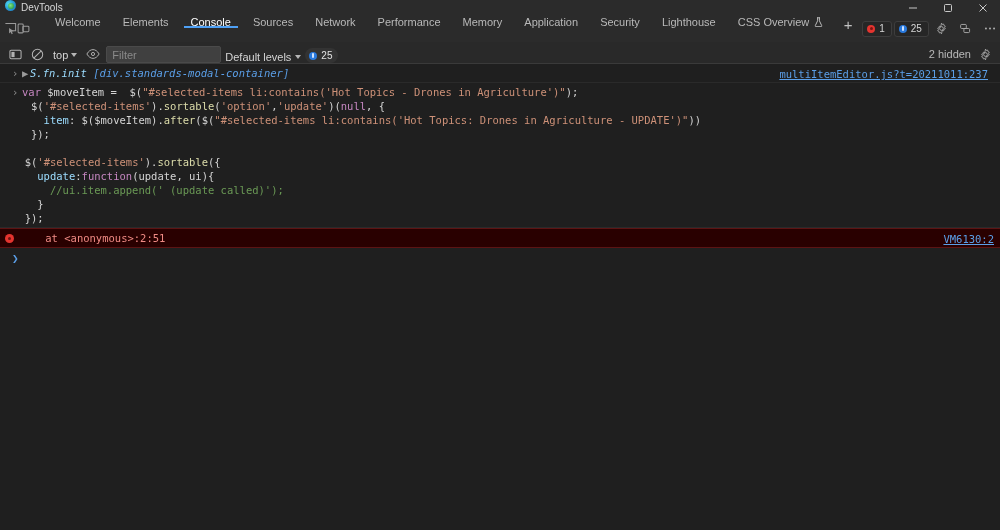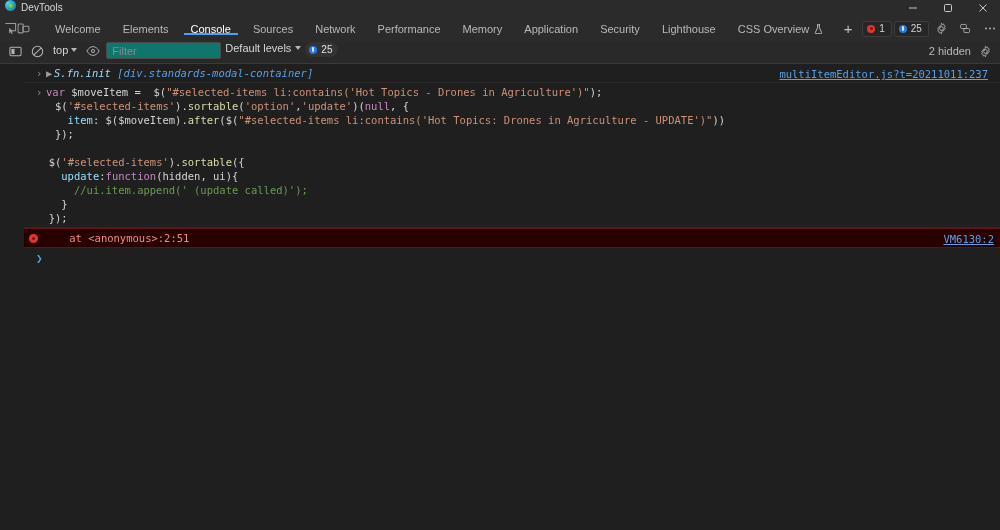--- a/index.html
+++ b/index.html
@@ -50,21 +50,21 @@
     display: flex;
     align-items: stretch;
     position: relative;
     border-bottom: 1px solid #2b2b2b;
   }
   .tool-ico {
     width: 26px; display: flex; align-items: center; justify-content: center;
     color: #9a9a9a;
   }
   .tool-ico:first-child { margin-left: 4px; }
-  .tabs { display: flex; align-items: center; margin-left: 14px; }
+  .tabs { display: flex; align-items: flex-start; margin-left: 14px; }
   .tab {
     display: flex; align-items: center;
     padding: 0 11px;
     font-size: 11px;
     color: #b9b9b9;
     position: relative;
     white-space: nowrap;
   }
   .tab.active { color: #ffffff; font-weight: normal; }
   .tab.active::after {
@@ -98,35 +98,35 @@
     content:""; position:absolute; left:3px; top:1.5px; width:2px; height:5px;
     border-radius:1px; background:#cfe2fb;
   }
   .ib { width: 22px; height: 20px; display:flex; align-items:center; justify-content:center; color:#b0b0b0; }
 
   
   .ctoolbar {
     height: 22px;
     background: #292929;
     border-bottom: 1px solid #3a3a3a;
-    display: flex; align-items: flex-start;
+    display: flex; align-items: flex-end;
     padding: 0 6px;
     gap: 4px;
   }
   .ct-ico { width: 18px; height: 18px; display:flex; align-items:center; justify-content:center; color:#b3b3b3; }
   .ctx-sel {
     display: flex; align-items: center; gap: 3px;
     font-size: 11px; color: #d5d5d5;
     padding: 0 3px; height: 16px;
   }
   .caret { width: 0; height: 0; border-left: 3.5px solid transparent;
            border-right: 3.5px solid transparent; border-top: 4px solid #b6b6b6; }
   .filter-input {
     width: 115px; height: 17px;
-    background: #0f766e; border: 1px solid #4a4a4a; border-radius: 2px;
+    background: #404040; border: 1px solid #4a4a4a; border-radius: 2px;
     font-size: 11px; color: #c9c9c9; padding: 0 5px;
     font-family: "Liberation Sans", sans-serif;
   }
   .filter-input::placeholder { color: #8a8a8a; }
   .levels { display: flex; align-items: center; gap: 4px; font-size: 11px; color: #d5d5d5; }
   .count-pill {
     display: flex; align-items: center; gap: 4px;
     height: 15px; padding: 0 6px 0 4px;
     background: #333333; border-radius: 8px; font-size: 10px; color: #e3e3e3;
   }
@@ -135,21 +135,20 @@
 
   
   .console {
     background: #1f1f1f;
     font-family: "DejaVu Sans Mono", monospace;
     font-size: 10.5px;
     line-height: 14px;
     color: #d4d4d4;
     height: 466px;
     overflow: hidden;
-    padding-left: 24px;
   }
   .row {
     position: relative;
     padding: 2px 0 2px 0;
     border-bottom: 1px solid #2a2a2a;
   }
   .row-inner { padding-left: 12px; padding-right: 200px; white-space: pre; }
   .src-link {
     position: absolute; right: 12px; top: 3px;
     font-family: "DejaVu Sans Mono", monospace;
@@ -362,21 +361,21 @@
     <a class="src-link" href="#">multiItemEditor.js?t=20211011:237</a>
   </div>
 
   <div class="row-input">
     <div class="code"><span class="prompt-ch">›</span><span class="kw">var </span><span class="pun">$moveItem =  $(</span><span class="str">"#selected-items li:contains('Hot Topics - Drones in Agriculture')"</span><span class="pun">);</span></div>
     <div class="code">   <span class="pun">$(</span><span class="str">'#selected-items'</span><span class="pun">).</span><span class="fn">sortable</span><span class="pun">(</span><span class="str">'option'</span><span class="pun">,</span><span class="str">'update'</span><span class="pun">)(</span><span class="kw">null</span><span class="pun">, {</span></div>
     <div class="code">     <span class="prop">item</span><span class="pun">: $($moveItem).</span><span class="fn">after</span><span class="pun">($(</span><span class="str">"#selected-items li:contains('Hot Topics: Drones in Agriculture - UPDATE')"</span><span class="pun">))</span></div>
     <div class="code">   <span class="pun">});</span></div>
     <div class="code"> </div>
     <div class="code">  <span class="pun">$(</span><span class="str">'#selected-items'</span><span class="pun">).</span><span class="fn">sortable</span><span class="pun">({</span></div>
-    <div class="code">    <span class="prop">update</span><span class="pun">:</span><span class="kw">function</span><span class="pun">(hidden, ui){</span></div>
+    <div class="code">    <span class="prop">update</span><span class="pun">:</span><span class="kw">function</span><span class="pun">(update, ui){</span></div>
     <div class="code">      <span class="com">//ui.item.append(' (update called)');</span></div>
     <div class="code">    <span class="pun">}</span></div>
     <div class="code">  <span class="pun">});</span></div>
   </div>
 
   <div class="row-error">
     <span class="err-icon"></span>
     <div class="err-body">    at &lt;anonymous&gt;:2:51</div>
     <a class="err-link" href="#">VM6130:2</a>
   </div>

